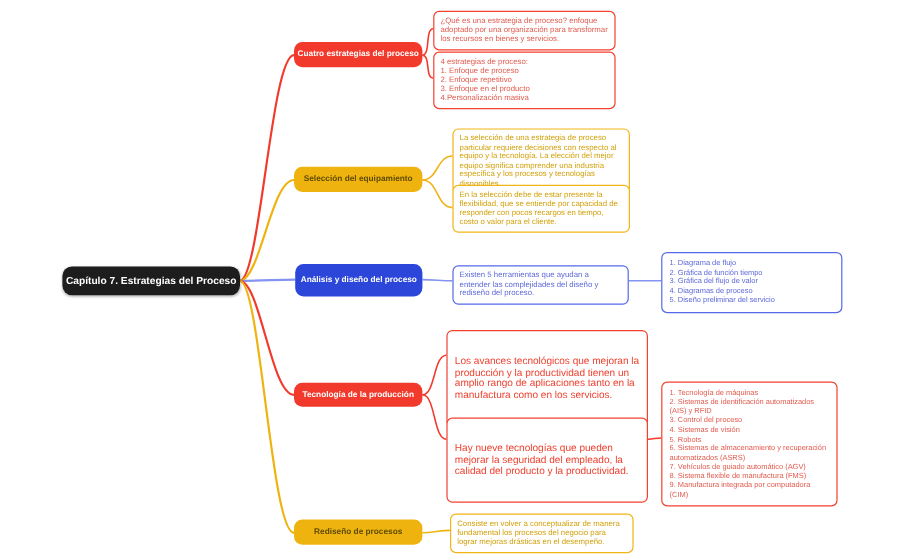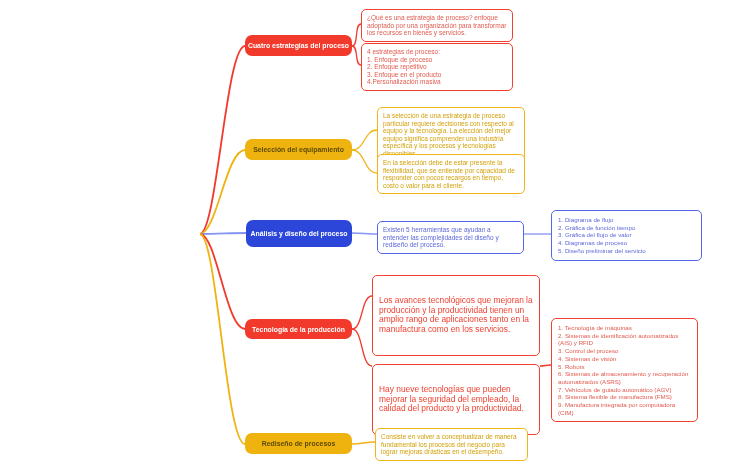--- a/index.html
+++ b/index.html
@@ -25,21 +25,21 @@
   .note-md{font-size:8.4px;line-height:9.7px;padding:20px 6px;color:#ee4130;}
   .note-list{font-size:6.2px;line-height:7.7px;padding:5px 6px;}
 
   .n-b1a{left:361px;top:9px;width:152px;}
   .n-b1b{left:361px;top:43px;width:152px;}
   .n-b2a{left:377px;top:107px;width:148px;}
   .n-b2b{left:377px;top:154px;width:148px;}
   .n-b3a{left:377px;top:221px;width:147px;}
   .n-b3l{left:551px;top:210px;width:151px;}
   .n-b4a{left:372px;top:275px;width:168px;}
-  .n-b4b{left:372px;top:364px;width:168px;}
+  .n-b4b{left:372px;top:348px;width:168px;}
   .n-b4l{left:551px;top:318px;width:147px;}
   .n-b5a{left:375px;top:428px;width:153px;}
 
   .p-b1{left:245px;top:35px;}
   .p-b2{left:245px;top:139px;}
   .p-b3{left:246px;top:220px;width:106px;height:27px;}
   .p-b4{left:245px;top:319px;height:20px;}
   .p-b5{left:245px;top:433px;}
 </style>
 </head>
@@ -60,20 +60,21 @@
     <path d="M352,150 C365,150 364,130 377,130" stroke="#efb310" stroke-width="1.3"></path>
     <path d="M352,150 C365,150 364,173 377,173" stroke="#efb310" stroke-width="1.3"></path>
     <path d="M352,233 C362,233 367,234 377,234" stroke="#8594f0" stroke-width="1.3"></path>
     <path d="M524,234 L551,234" stroke="#8594f0" stroke-width="1.3"></path>
     <path d="M352,329 C363,329 361,296 372,296" stroke="#f23a2c" stroke-width="1.3"></path>
     <path d="M352,329 C363,329 361,366 372,366" stroke="#f23a2c" stroke-width="1.3"></path>
     <path d="M540,366 C545,366 546,365 551,365" stroke="#f23a2c" stroke-width="1.3"></path>
     <path d="M352,444 C361,444 366,442 375,442" stroke="#efb310" stroke-width="1.3"></path>
   </svg>
 
+  <div class="node node-root">Capítulo 7. Estrategias del Proceso</div>
 
   <div class="node node-branch bg-red p-b1">Cuatro estrategias del proceso</div>
   <div class="node node-branch bg-yellow p-b2">Selección del equipamiento</div>
   <div class="node node-branch bg-blue p-b3">Análisis y diseño del proceso</div>
   <div class="node node-branch bg-red p-b4">Tecnología de la producción</div>
   <div class="node node-branch bg-yellow p-b5">Rediseño de procesos</div>
 
   <div class="note note-red n-b1a">¿Qué es una estrategia de proceso? enfoque adoptado por una organización para transformar los recursos en bienes y servicios.</div>
   <div class="note note-red n-b1b">4 estrategias de proceso:
 1. Enfoque de proceso

